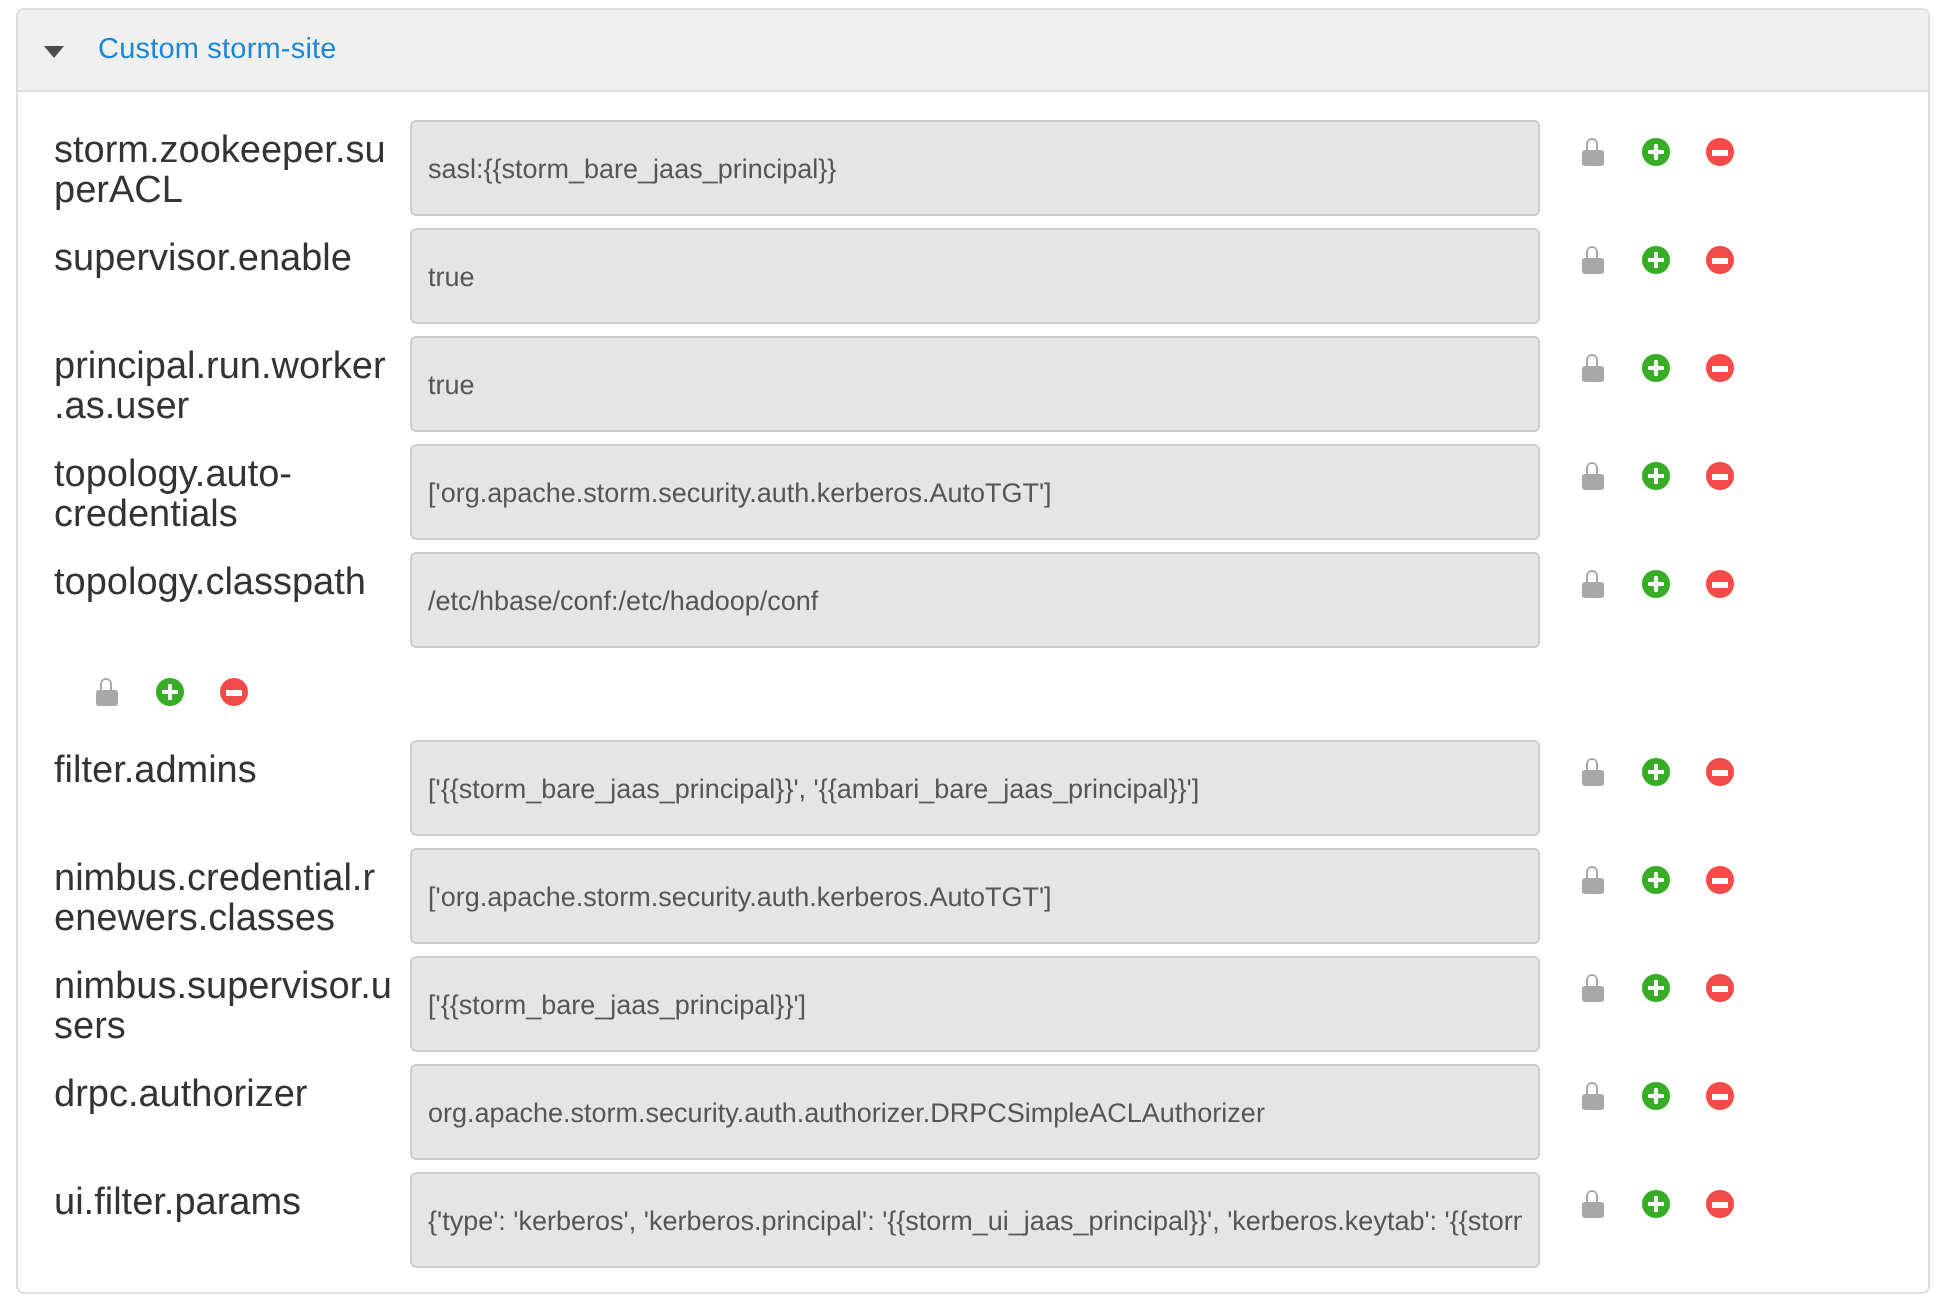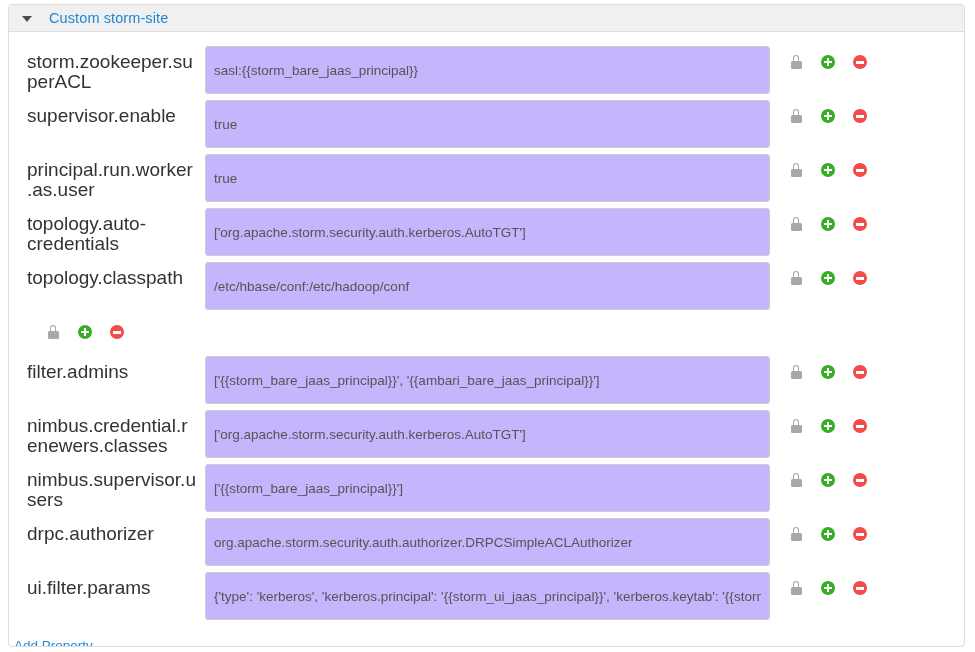--- a/index.html
+++ b/index.html
@@ -23,21 +23,21 @@
     width: 957px;
     height: 643px;
     border: 1px solid #dddddd;
     border-radius: 4px;
     background: #ffffff;
     box-sizing: border-box;
     overflow: hidden;
   }
 
   .panel-heading {
-    height: 27px;
+    height: 41px;
     background: #f0f0f0;
     border-bottom: 1px solid #dddddd;
     display: flex;
     align-items: center;
     padding-left: 12px;
     box-sizing: border-box;
   }
 
   .toggle-caret {
     width: 14px;
@@ -99,21 +99,21 @@
   .prop-input {
     width: 565px;
     height: 48px;
     box-sizing: border-box;
     border: 1px solid #cccccc;
     border-radius: 3px;
     padding: 16px 8px;
     font-family: "Liberation Sans", sans-serif;
     font-size: 13.5px;
     color: #555555;
-    background: #c4b5fd;
+    background: #e5e5e5;
     outline: none;
   }
 
   .prop-actions {
     display: flex;
     align-items: center;
     padding-top: 7px;
     margin-left: 10px;
   }
 

